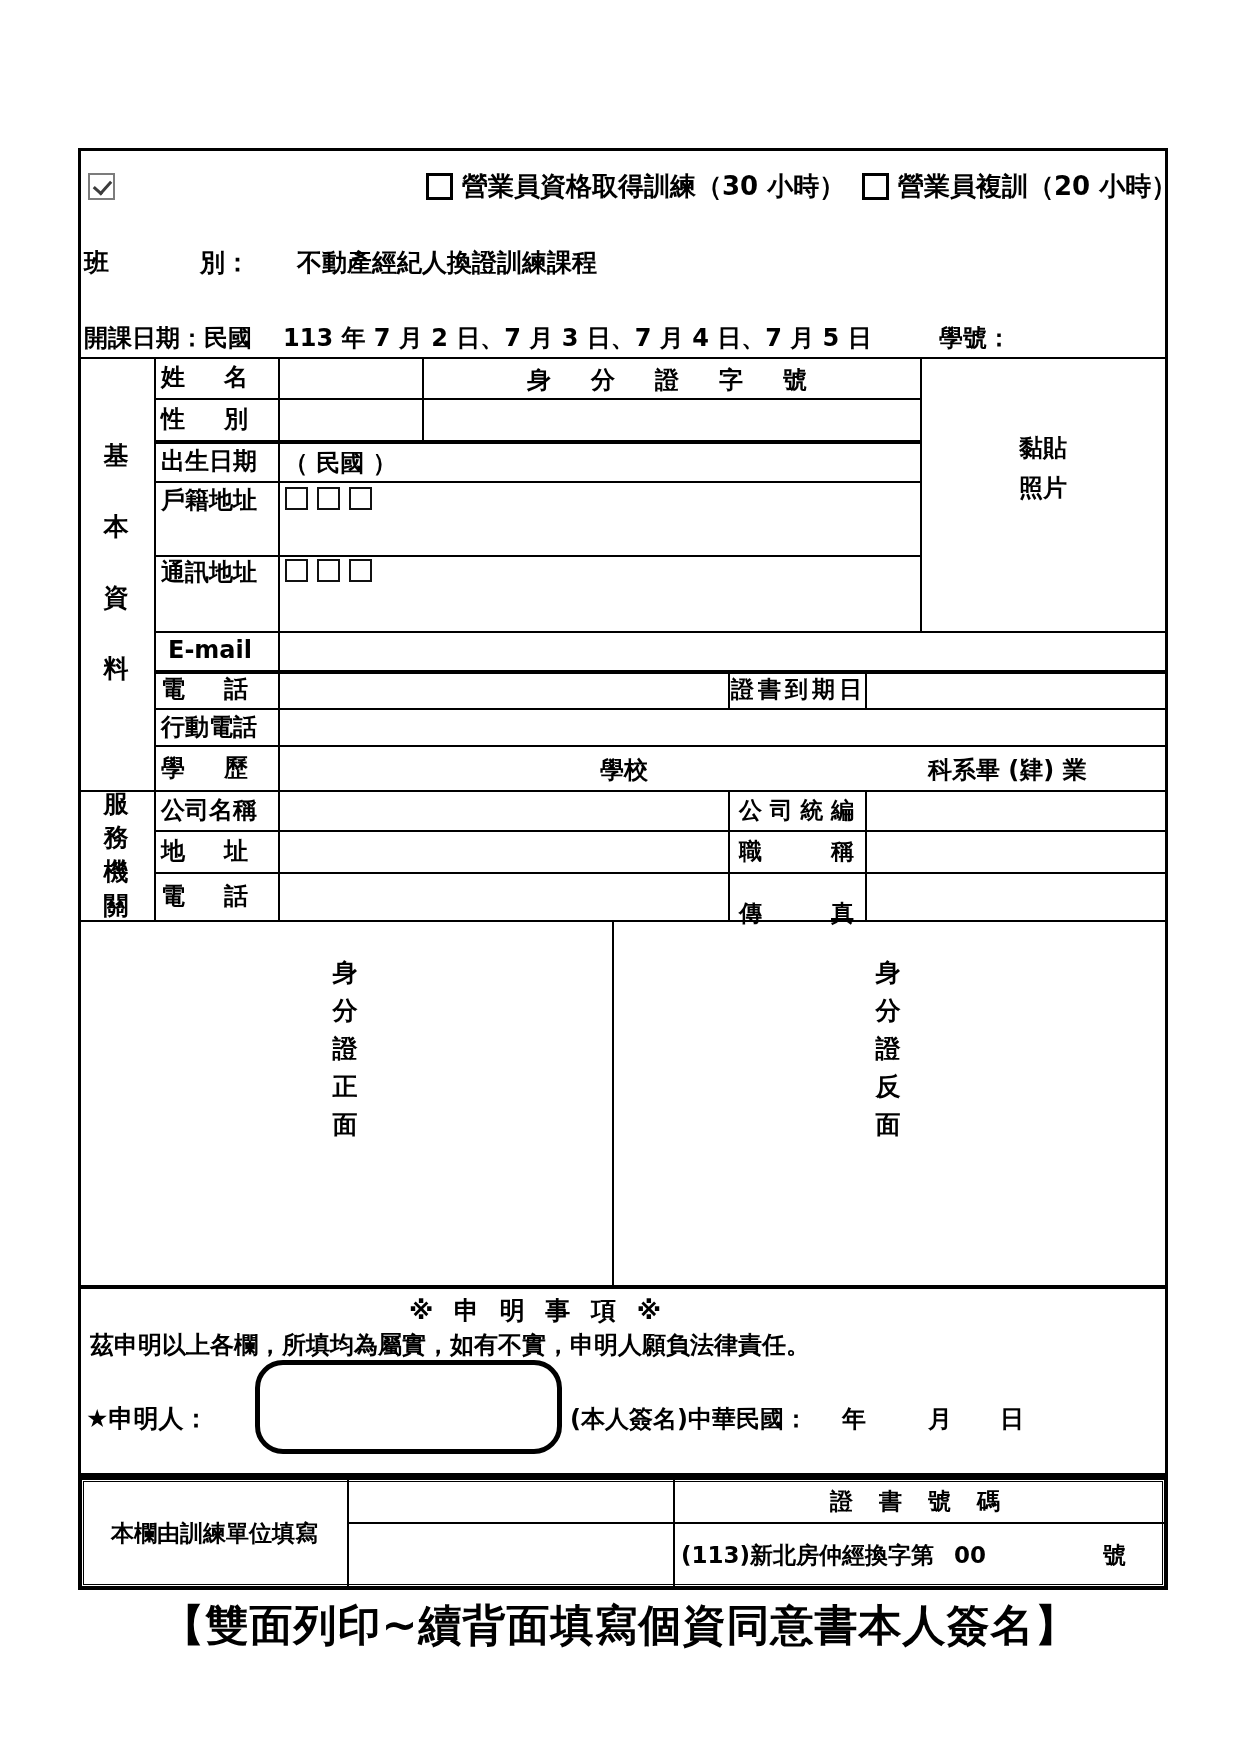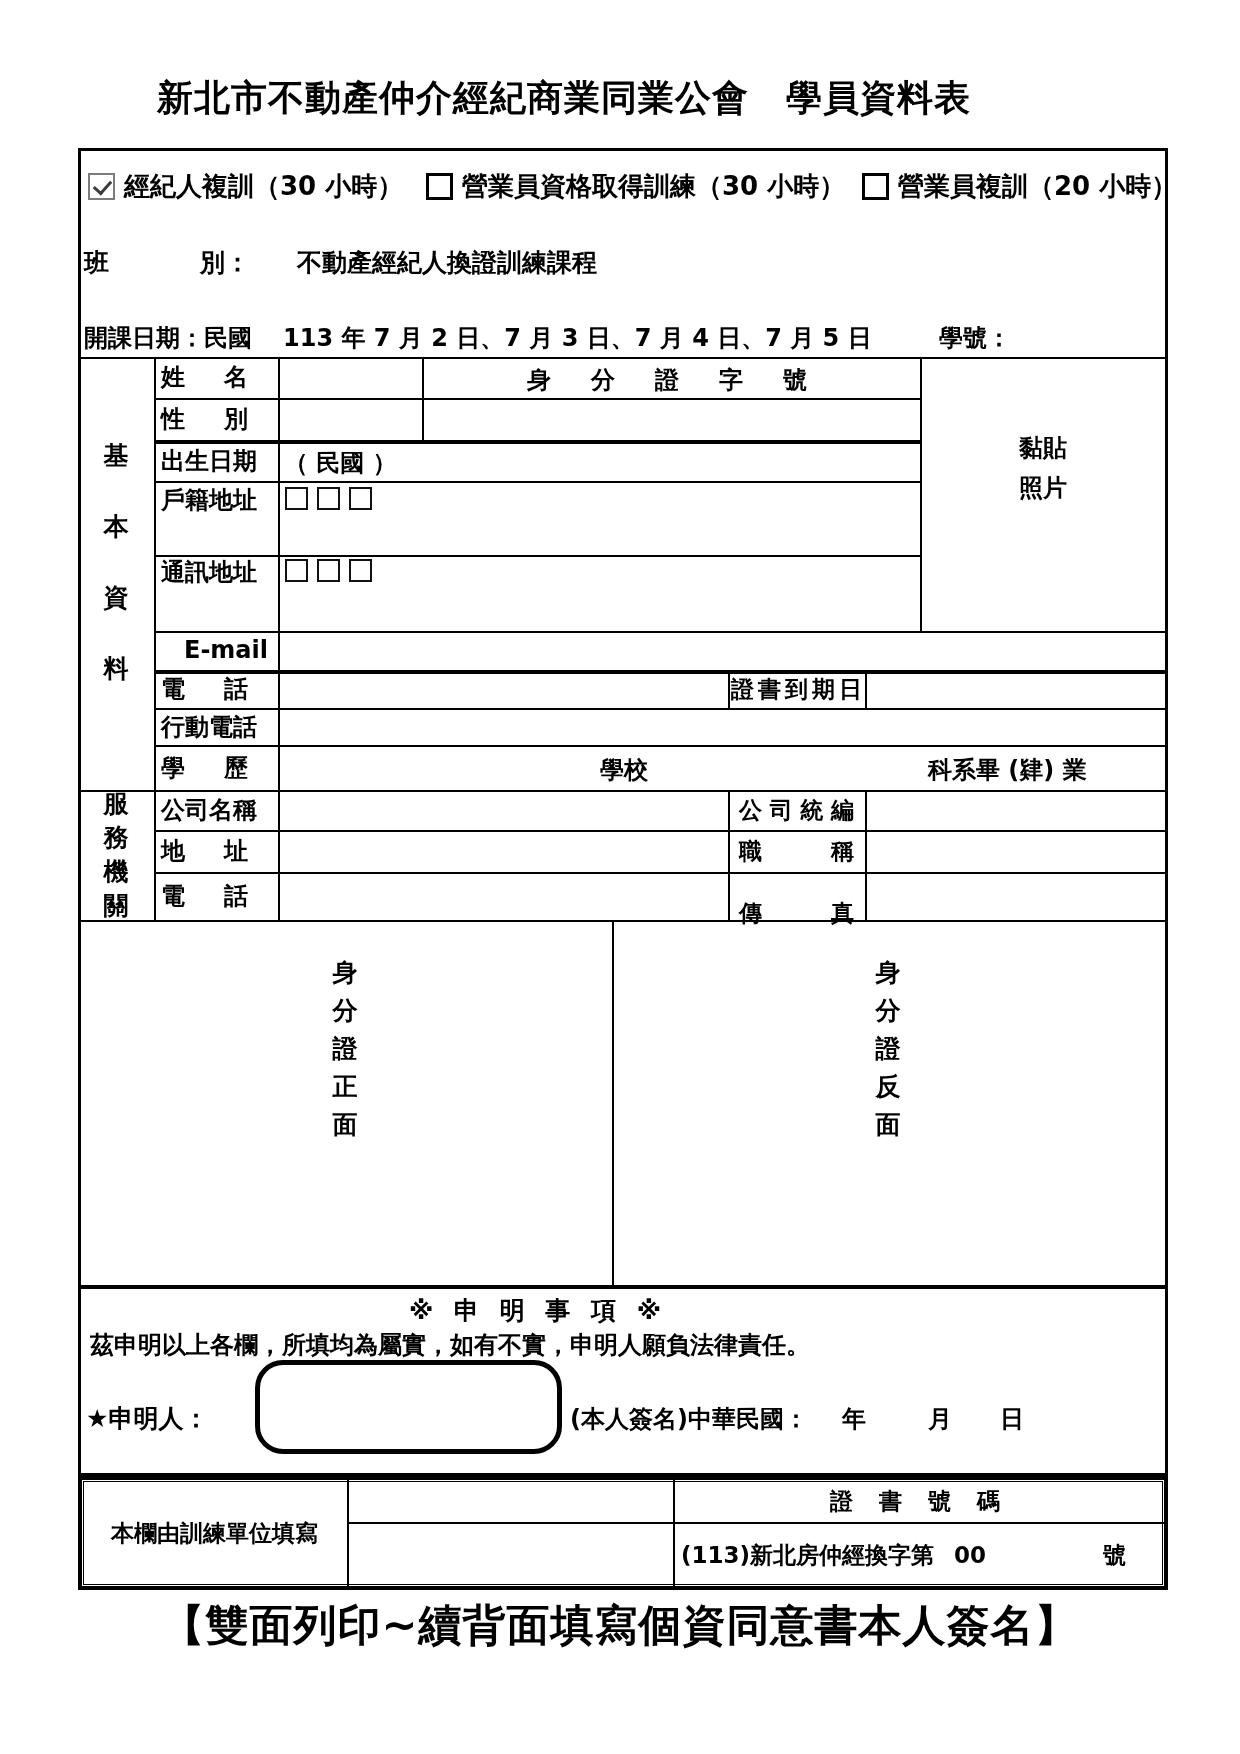--- a/index.html
+++ b/index.html
@@ -17,50 +17,48 @@
   .cb.gray{border:2px solid #7c7c7c;}
   .cb .mark{display:none;}
   .cb.checked .mark{display:block;position:absolute;left:4px;top:5px;width:14px;height:8px;
         border-left:3px solid #3c3c3c;border-bottom:3px solid #3c3c3c;transform:rotate(-48deg);}
   
   .t24{font-size:24px;line-height:30px;white-space:nowrap;}
   .t25{font-size:25px;line-height:30px;white-space:nowrap;}
   
   .lbl{left:154px;width:101px;box-sizing:border-box;padding:0 7px;font-size:24px;
        line-height:27px;height:27px;text-align:justify;text-align-last:justify;white-space:nowrap;}
-  .lbl.latin{text-align:center;text-align-last:left;padding-left:5px;margin-left:25px;}
+  .lbl.latin{text-align:center;text-align-last:left;padding-left:14px;}
   .sublbl{left:728px;width:137px;box-sizing:border-box;padding:0 11px;font-size:23px;
        line-height:27px;height:27px;text-align:justify;text-align-last:justify;white-space:nowrap;}
   .sublbl.five{padding:0 3px;letter-spacing:0;}
   .vertcol{display:flex;flex-direction:column;align-items:center;font-size:25px;line-height:26px;}
   .sq{width:23px;height:23px;border:2px solid #111;box-sizing:border-box;display:inline-block;margin-right:9px;background:#fff;}
   .cell{background:transparent;}
   
   .sigbox{left:255px;top:1360px;width:307px;height:94px;border:5px solid #000;border-radius:28px;box-sizing:border-box;background:#fff;}
   
   .frame{left:78px;top:1476px;width:1090px;height:114px;border:4px solid #000;box-sizing:border-box;}
   .frame .inner{position:absolute;left:1px;top:1px;right:1px;bottom:1px;border:1.5px solid #000;}
   .fr-line{position:absolute;background:#000;}
   .fr-cell{position:absolute;display:flex;align-items:center;justify-content:center;font-size:23px;white-space:nowrap;}
   .footer{left:0;top:1597px;width:1240px;text-align:center;font-size:43px;letter-spacing:1px;}
 </style>
 </head>
 <body>
 
 <div class="page">
 
-  <div class="abs title">新北市不動產仲介經紀商業同業公會　學員資料表</div>
 
   <div class="abs main-box"></div>
 
   <div class="abs option" style="left:88px;">
     <span class="cb gray checked">
         <span class="mark"></span>
       </span>
-    <span class="lab">經紀人複訓（30 小時）</span>
   </div>
   <div class="abs option" style="left:426px;">
     <span class="cb"></span>
     <span class="lab">營業員資格取得訓練（30 小時）</span>
   </div>
   <div class="abs option" style="left:862px;">
     <span class="cb"></span>
     <span class="lab">營業員複訓（20 小時）</span>
   </div>
 

